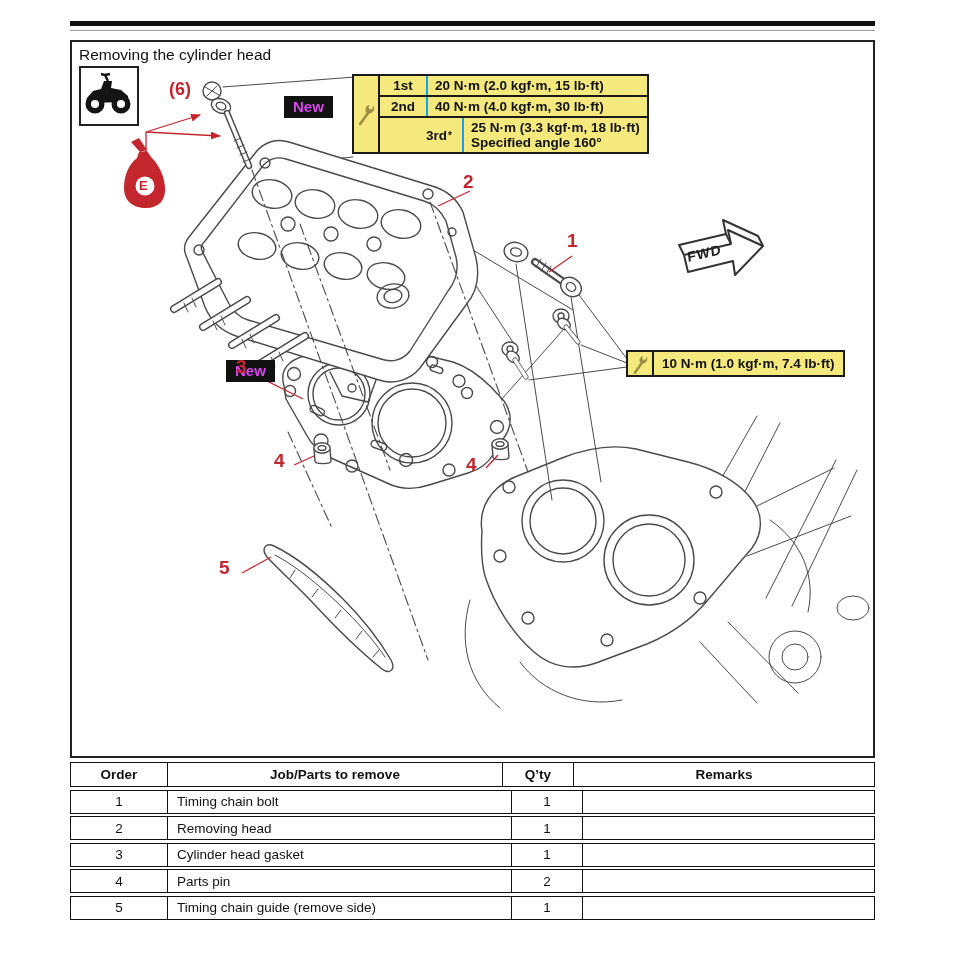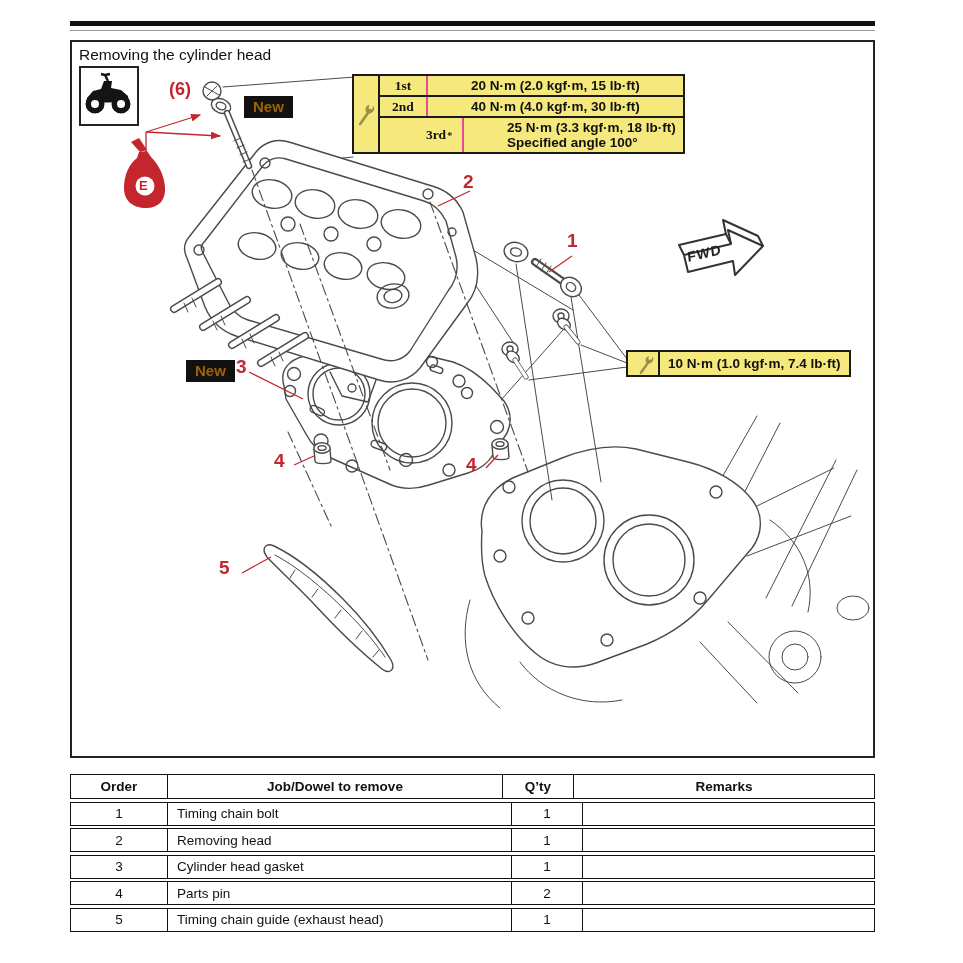--- a/index.html
+++ b/index.html
@@ -22,47 +22,47 @@
   .shank{stroke:#4a4a4a;stroke-width:6.5;stroke-linecap:round;}
   .shank8{stroke:#4a4a4a;stroke-width:8;stroke-linecap:round;}
   .shank5{stroke:#4a4a4a;stroke-width:5;stroke-linecap:round;}
   .shankin{stroke:#fff;stroke-width:3.5;stroke-linecap:round;}
   .stud{stroke:#4a4a4a;stroke-width:8;stroke-linecap:round;}
   .studin{stroke:#fff;stroke-width:5;stroke-linecap:round;}
   .rl{stroke:#c4262e;stroke-width:1.3;fill:none;}
   .rf{fill:#c4262e;stroke:none;}
   
   .num{position:absolute;color:#c4262e;font-weight:bold;font-size:19px;line-height:1;}
-  .newbox{position:absolute;background:#111;color:#a16207;font-weight:bold;font-size:15px;
-          padding:2px 9px;line-height:1.2;}
+  .newbox{position:absolute;background:#111;color:#d946ef;font-weight:bold;font-size:15px;
+          padding:2px 9px;line-height:1.2;margin-left:40px;}
   #bolt-count{left:169px;top:79px;color:#c4262e;font-weight:bold;font-size:18px;}
   #fwd-label{left:687px;top:245px;font-weight:bold;font-size:14px;color:#222;
              transform:rotate(-13deg) skewX(-6deg);letter-spacing:1px;}
   #oil-grade{left:139px;top:178px;color:#c4262e;font-weight:bold;font-size:13px;}
   
   #torque-box{left:352px;top:74px;display:inline-flex;border:2px solid #1a1a1a;background:#f5e97d;}
   #torque-box .icon-cell{width:24px;border-right:2px solid #1a1a1a;display:flex;align-items:center;justify-content:center;}
   #torque-box .rows{display:flex;flex-direction:column;}
   .trow{display:flex;border-bottom:2px solid #1a1a1a;}
   .trow:last-child{border-bottom:none;padding-left:36px;}
-  .tstep{width:46px;border-right:2px solid #ec4899;display:flex;align-items:center;justify-content:center;
-         font-weight:bold;font-size:13.5px;font-family:Liberation Serif, serif;}
+  .tstep{width:46px;border-right:2px solid #0ea5e9;display:flex;align-items:center;justify-content:center;
+         font-weight:bold;font-size:13.5px;}
   .tstep sup{font-size:10px;margin-left:1px;}
   .tval{padding:2px 7px;font-weight:bold;font-size:13.5px;white-space:nowrap;display:flex;
-        flex-direction:column;justify-content:center;margin-left:36px;}
-  
-  #torque-small{left:626px;top:350px;display:inline-flex;border:2px solid #1a1a1a;background:#f5e97d;align-items:stretch;padding-left:6px;}
+        flex-direction:column;justify-content:center;}
+  
+  #torque-small{left:626px;top:350px;display:inline-flex;border:2px solid #1a1a1a;background:#f5e97d;align-items:stretch;}
   #torque-small .icon-cell{width:24px;border-right:2px solid #1a1a1a;display:flex;align-items:center;justify-content:center;}
   #torque-small .txt{padding:4px 8px;font-weight:bold;font-size:13.5px;white-space:nowrap;}
   
   #footnote{left:77px;top:717px;width:790px;font-weight:bold;font-size:13px;line-height:1.3;}
   
   #parts-table{left:70px;top:762px;width:805px;}
   .prow{display:flex;border:1.5px solid #111;margin-bottom:2.5px;background:#fff;height:22px;}
-  .prow.head{height:23px;margin-top:12px;}
+  .prow.head{height:23px;}
   .prow .c{display:flex;align-items:center;font-size:13.5px;}
   .prow .ord{width:96px;justify-content:center;border-right:1.5px solid #111;}
   .prow .job{width:334px;padding-left:9px;border-right:1.5px solid #111;}
   .prow .qty{width:70px;justify-content:center;border-right:1.5px solid #111;}
   .prow .rem{flex:1;justify-content:center;}
   .prow.head .c{font-weight:bold;justify-content:center;padding-left:0;}
 </style>
 </head>
 <body>
 
@@ -305,41 +305,41 @@
             <span>40 N·m (4.0 kgf·m, 30 lb·ft)</span>
           </div>
       </div>
       <div class="trow">
         <div class="tstep">
             <span>3rd</span>
             <sup>*</sup>
           </div>
         <div class="tval">
           <span>25 N·m (3.3 kgf·m, 18 lb·ft)</span>
-          <span>Specified angle 100°</span>
+          <span>Specified angle 160°</span>
         </div>
       </div>
     </div>
   </div>
 
   <div class="abs" id="torque-small">
     <div class="icon-cell">
       <svg width="18" height="22" viewBox="0 0 24 30">
         <path d="M5,27 L15,13" stroke="#9b8f44" stroke-width="3.2" fill="none" stroke-linecap="round"></path>
         <path d="M12.5,13.5 C10,9.5 12,5 16,4 L15,8.5 L19.5,9.5 L20.5,5 C23.5,8 21.5,12.5 17,14.2 C15.5,14.8 13.5,14.6 12.5,13.5 Z" fill="#9b8f44"></path>
       </svg>
     </div>
     <div class="txt">10 N·m (1.0 kgf·m, 7.4 lb·ft)</div>
   </div>
 
 
   <div class="abs" id="parts-table">
     <div class="prow head">
       <div class="c ord">Order</div>
-      <div class="c job">Job/Dowel to remove</div>
+      <div class="c job">Job/Parts to remove</div>
       <div class="c qty">Q’ty</div>
       <div class="c rem">Remarks</div>
     </div>
     <div class="prow">
       <div class="c ord">1</div>
       <div class="c job">Timing chain bolt</div>
       <div class="c qty">1</div>
       <div class="c rem"></div>
     </div>
     <div class="prow">
@@ -355,19 +355,19 @@
       <div class="c rem"></div>
     </div>
     <div class="prow">
       <div class="c ord">4</div>
       <div class="c job">Parts pin</div>
       <div class="c qty">2</div>
       <div class="c rem"></div>
     </div>
     <div class="prow">
       <div class="c ord">5</div>
-      <div class="c job">Timing chain guide (exhaust head)</div>
+      <div class="c job">Timing chain guide (remove side)</div>
       <div class="c qty">1</div>
       <div class="c rem"></div>
     </div>
   </div>
 
 </div>
 
 </body></html>

